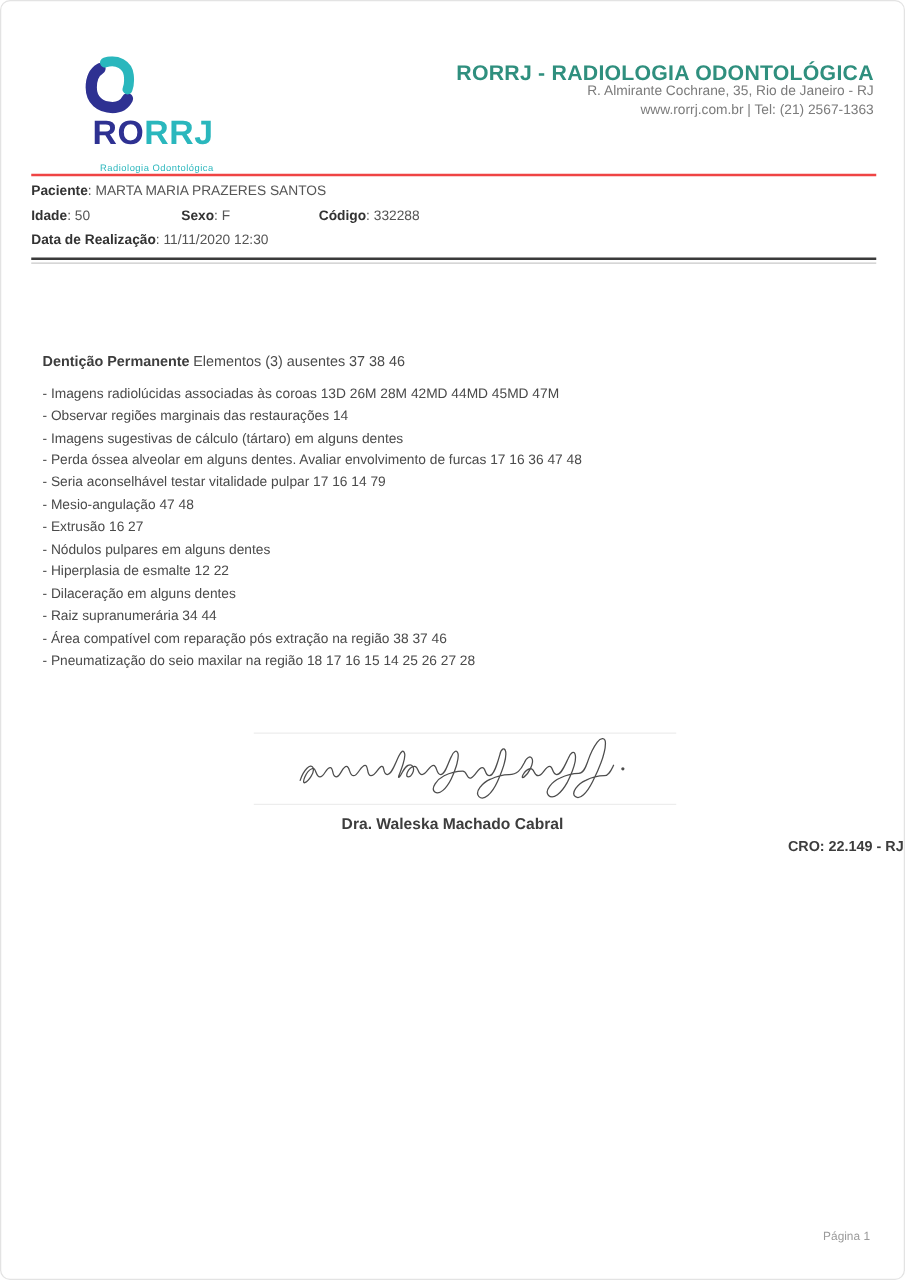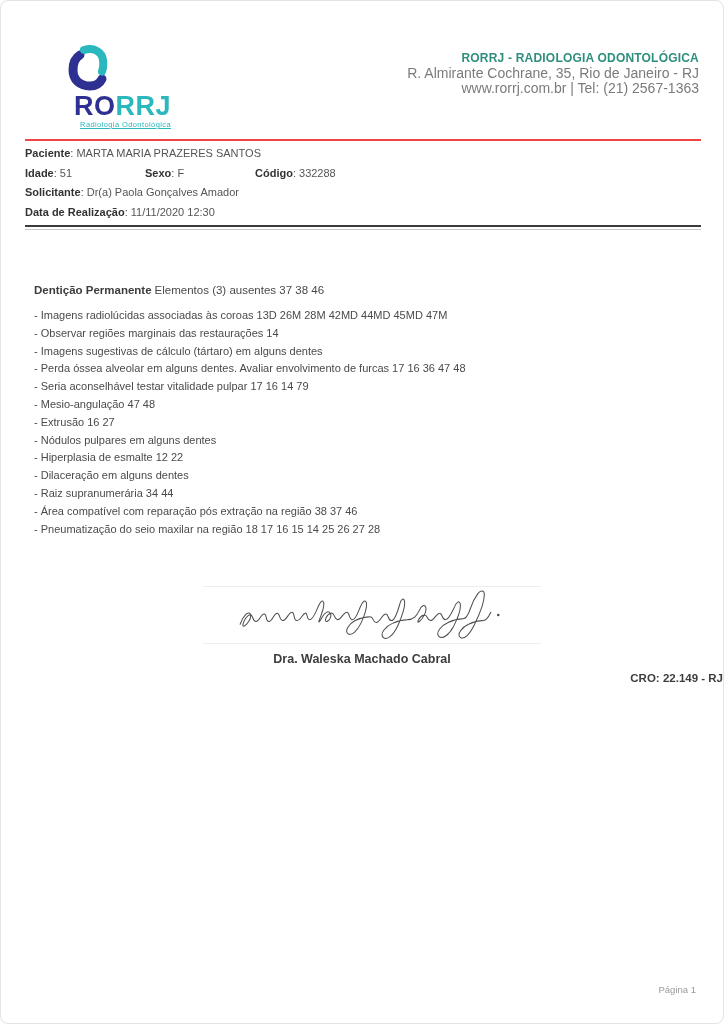--- a/index.html
+++ b/index.html
@@ -30,40 +30,39 @@
     letter-spacing: 0.5px;
     line-height: 26px;
     margin-top: 2px;
   }
   .logo-wordmark .navy { color: #2e3192; }
   .logo-wordmark .teal { color: #2ab7bd; }
   .logo-tagline {
     font-size: 7.5px;
     color: #2ab7bd;
     letter-spacing: 0.4px;
-    margin-top: 1px;
+    margin-top: 11px;
     margin-left: 1px;
-    text-decoration: underline;
   }
 
   .clinic-block {
     position: absolute;
     right: 24px;
     top: 50px;
     text-align: right;
   }
   .clinic-name {
-    font-size: 12px;
+    font-size: 17px;
     font-weight: 700;
     color: #2f8f7e;
     letter-spacing: 0.2px;
     line-height: 15px;
   }
   .clinic-line {
-    font-size: 14px;
+    font-size: 11px;
     color: #7b7b7b;
     line-height: 15px;
   }
 
   
   .patient-block {
     position: absolute;
     left: 24px;
     top: 138px;
     width: 676px;
@@ -152,26 +151,23 @@
     <div class="clinic-name">RORRJ - RADIOLOGIA ODONTOLÓGICA</div>
     <div class="clinic-line">R. Almirante Cochrane, 35, Rio de Janeiro - RJ</div>
     <div class="clinic-line">www.rorrj.com.br | Tel: (21) 2567-1363</div>
   </div>
 
   <div class="patient-block">
     <div class="patient-row">
       <span class="plabel">Paciente</span><span>: </span><span>MARTA MARIA PRAZERES SANTOS</span>
     </div>
     <div class="patient-row">
-      <span><span class="plabel">Idade</span><span>: </span><span>51</span></span>
+      <span><span class="plabel">Idade</span><span>: </span><span>50</span></span>
       <span class="pfield-sexo"><span class="plabel">Sexo</span><span>: </span><span>F</span></span>
       <span class="pfield-codigo"><span class="plabel">Código</span><span>: </span><span>332288</span></span>
-    </div>
-    <div class="patient-row">
-      <span class="plabel">Solicitante</span><span>: </span><span>Dr(a) Paola Gonçalves Amador</span>
     </div>
     <div class="patient-row">
       <span class="plabel">Data de Realização</span><span>: </span><span>11/11/2020 12:30</span>
     </div>
     <div class="patient-bottom-line"></div>
     <div class="patient-bottom-line2"></div>
   </div>
 
   <div class="report-block">
     <div class="report-title">

